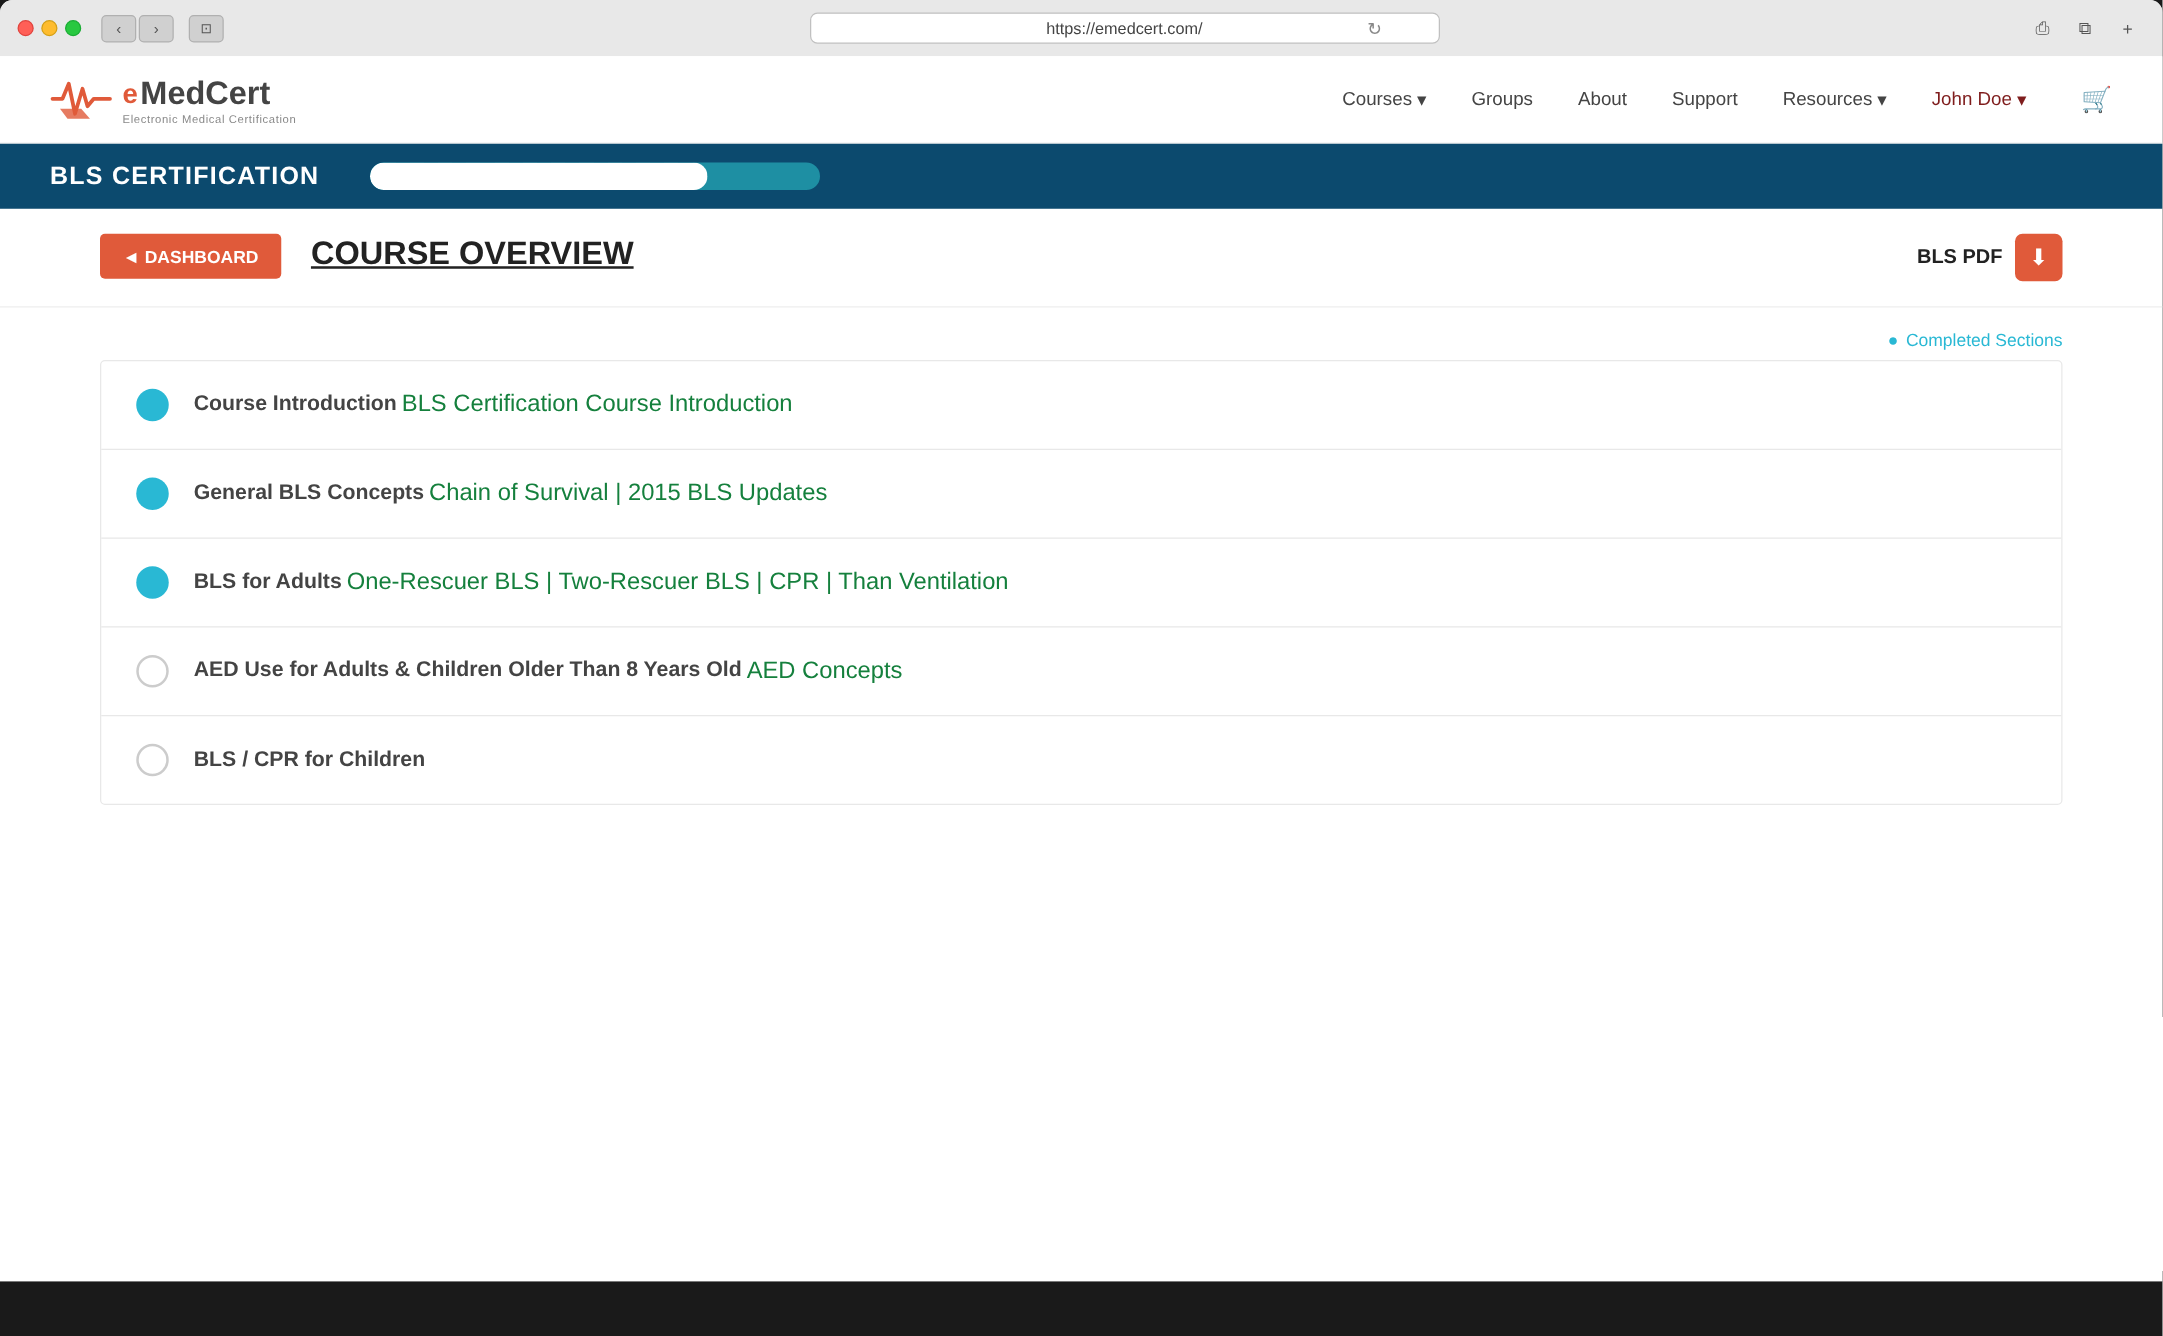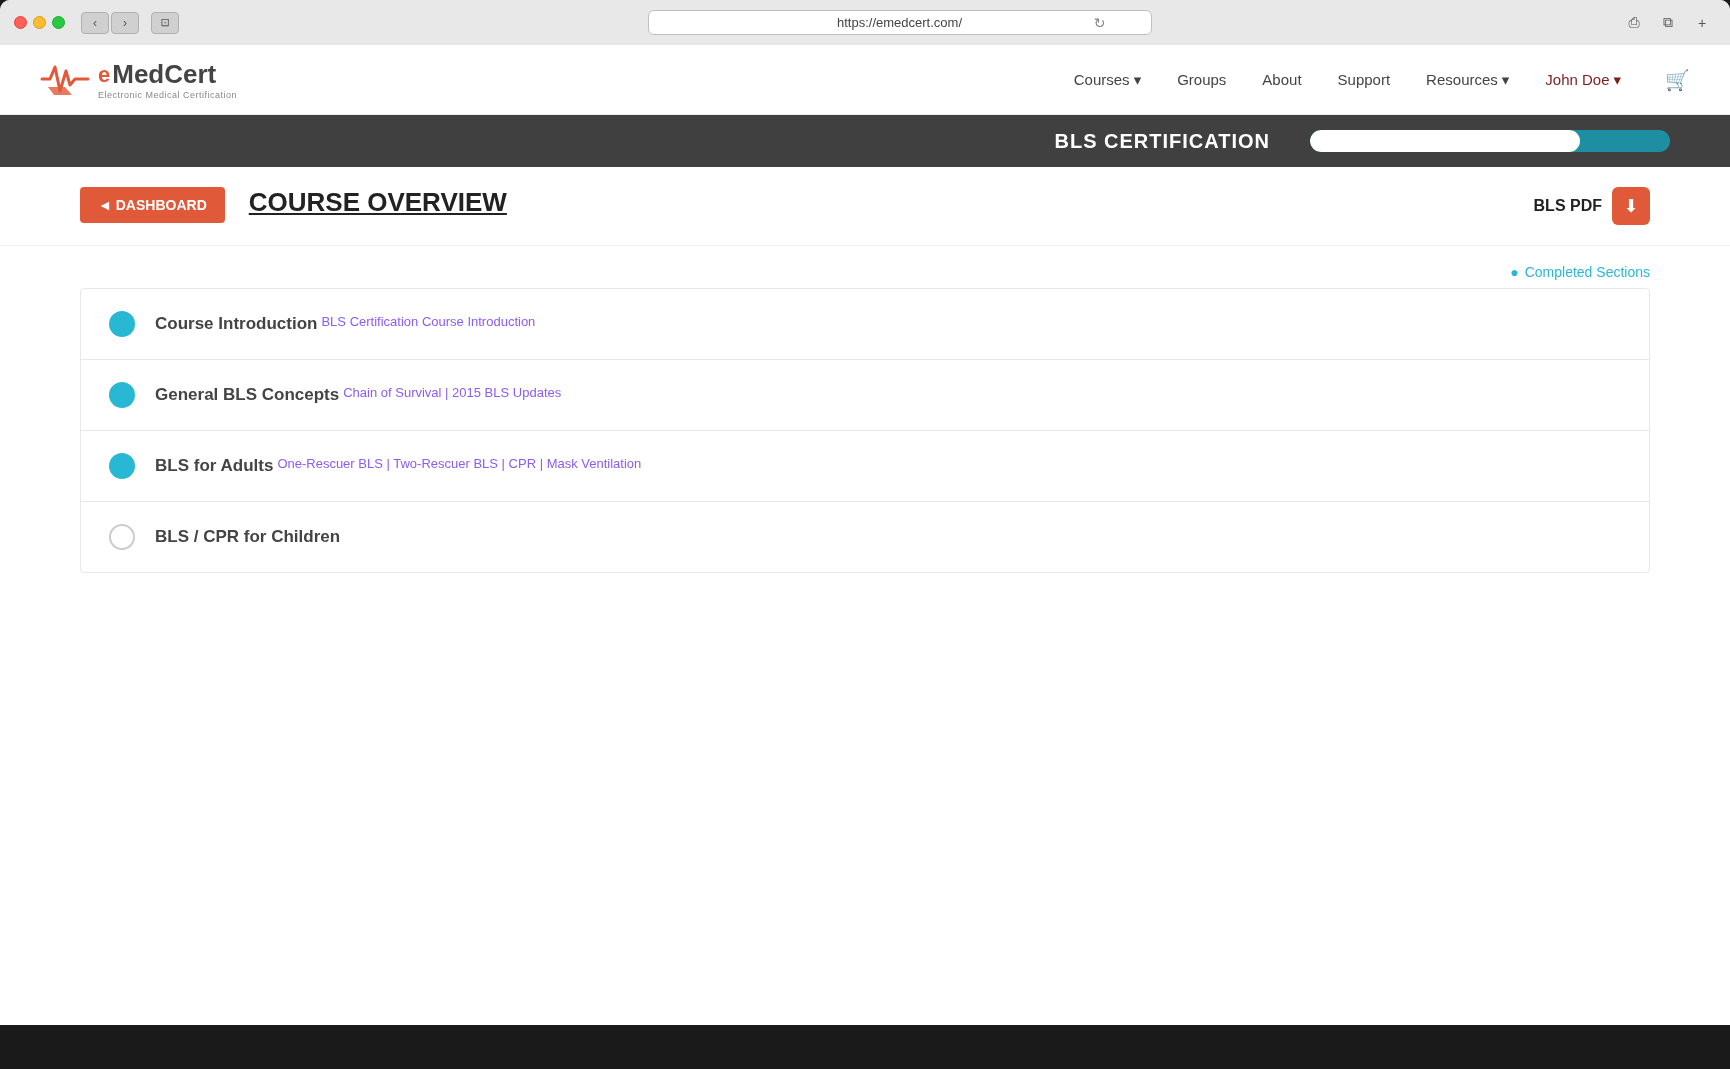--- a/index.html
+++ b/index.html
@@ -205,25 +205,25 @@
 
     .cart-icon {
       font-size: 20px;
       color: #333;
       cursor: pointer;
       margin-left: 8px;
     }
 
     
     .progress-banner {
-      background: #404040;
-      display: flex;
-      align-items: center;
-      justify-content: flex-end;
-      padding: 10px 60px;
+      background: #0c4a6e;
+      display: flex;
+      align-items: center;
+      justify-content: flex-start;
+      padding: 10px 40px;
       gap: 40px;
       height: 52px;
     }
 
     .banner-title {
       color: white;
       font-size: 20px;
       font-weight: 700;
       letter-spacing: 1px;
     }
@@ -367,22 +367,22 @@
       gap: 4px;
     }
 
     .course-name {
       font-size: 17px;
       font-weight: 600;
       color: #444;
     }
 
     .course-desc {
-      font-size: 13px;
-      color: #8b5cf6;
+      font-size: 19px;
+      color: #15803d;
     }
   </style>
 </head>
 <body>
 
 <div class="browser-chrome">
   <div class="browser-titlebar">
     <div class="traffic-lights">
       <div class="traffic-light tl-red"></div>
       <div class="traffic-light tl-yellow"></div>
@@ -484,21 +484,28 @@
           <div class="status-dot status-dot-completed"></div>
           <div class="course-info">
             <span class="course-name">General BLS Concepts</span>
             <span class="course-desc">Chain of Survival | 2015 BLS Updates</span>
           </div>
         </div>
         <div class="course-item">
           <div class="status-dot status-dot-completed"></div>
           <div class="course-info">
             <span class="course-name">BLS for Adults</span>
-            <span class="course-desc">One-Rescuer BLS | Two-Rescuer BLS | CPR | Mask Ventilation</span>
+            <span class="course-desc">One-Rescuer BLS | Two-Rescuer BLS | CPR | Than Ventilation</span>
+          </div>
+        </div>
+        <div class="course-item">
+          <div class="status-dot status-dot-incomplete"></div>
+          <div class="course-info">
+            <span class="course-name">AED Use for Adults &amp; Children Older Than 8 Years Old</span>
+            <span class="course-desc">AED Concepts</span>
           </div>
         </div>
         <div class="course-item">
           <div class="status-dot status-dot-incomplete"></div>
           <div class="course-info">
             <span class="course-name">BLS / CPR for Children</span>
           </div>
         </div>
       </div>
 

